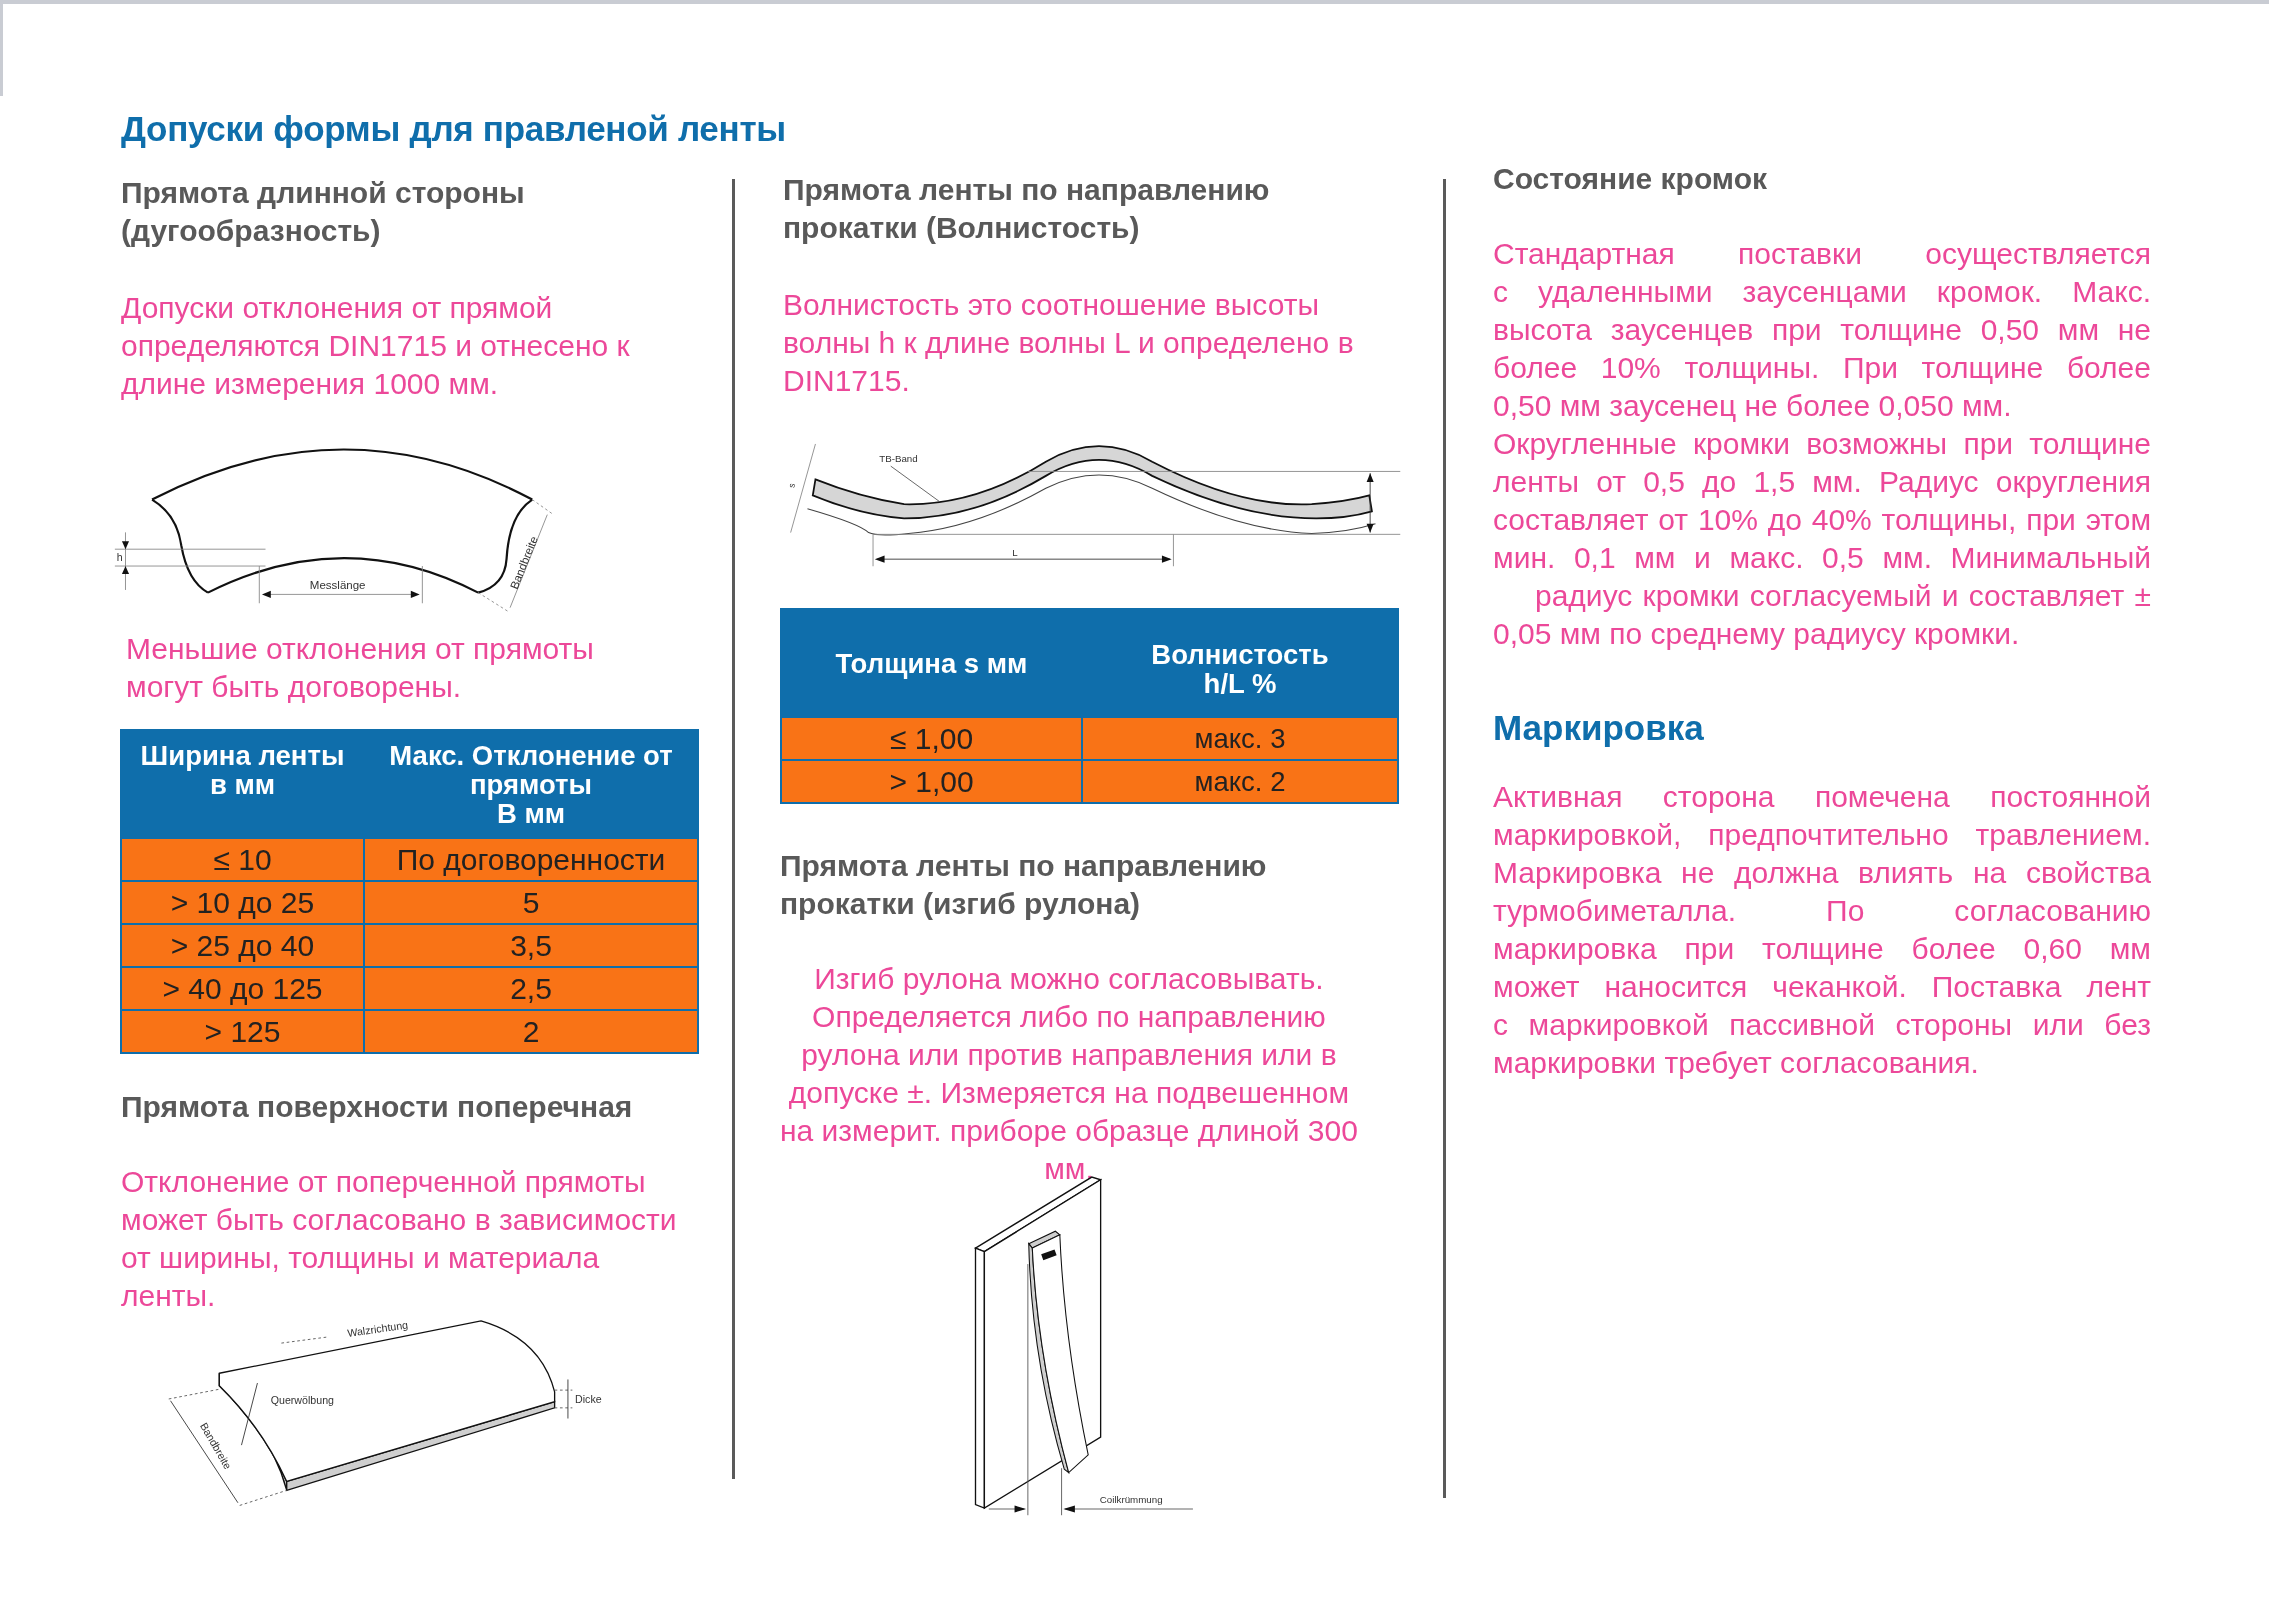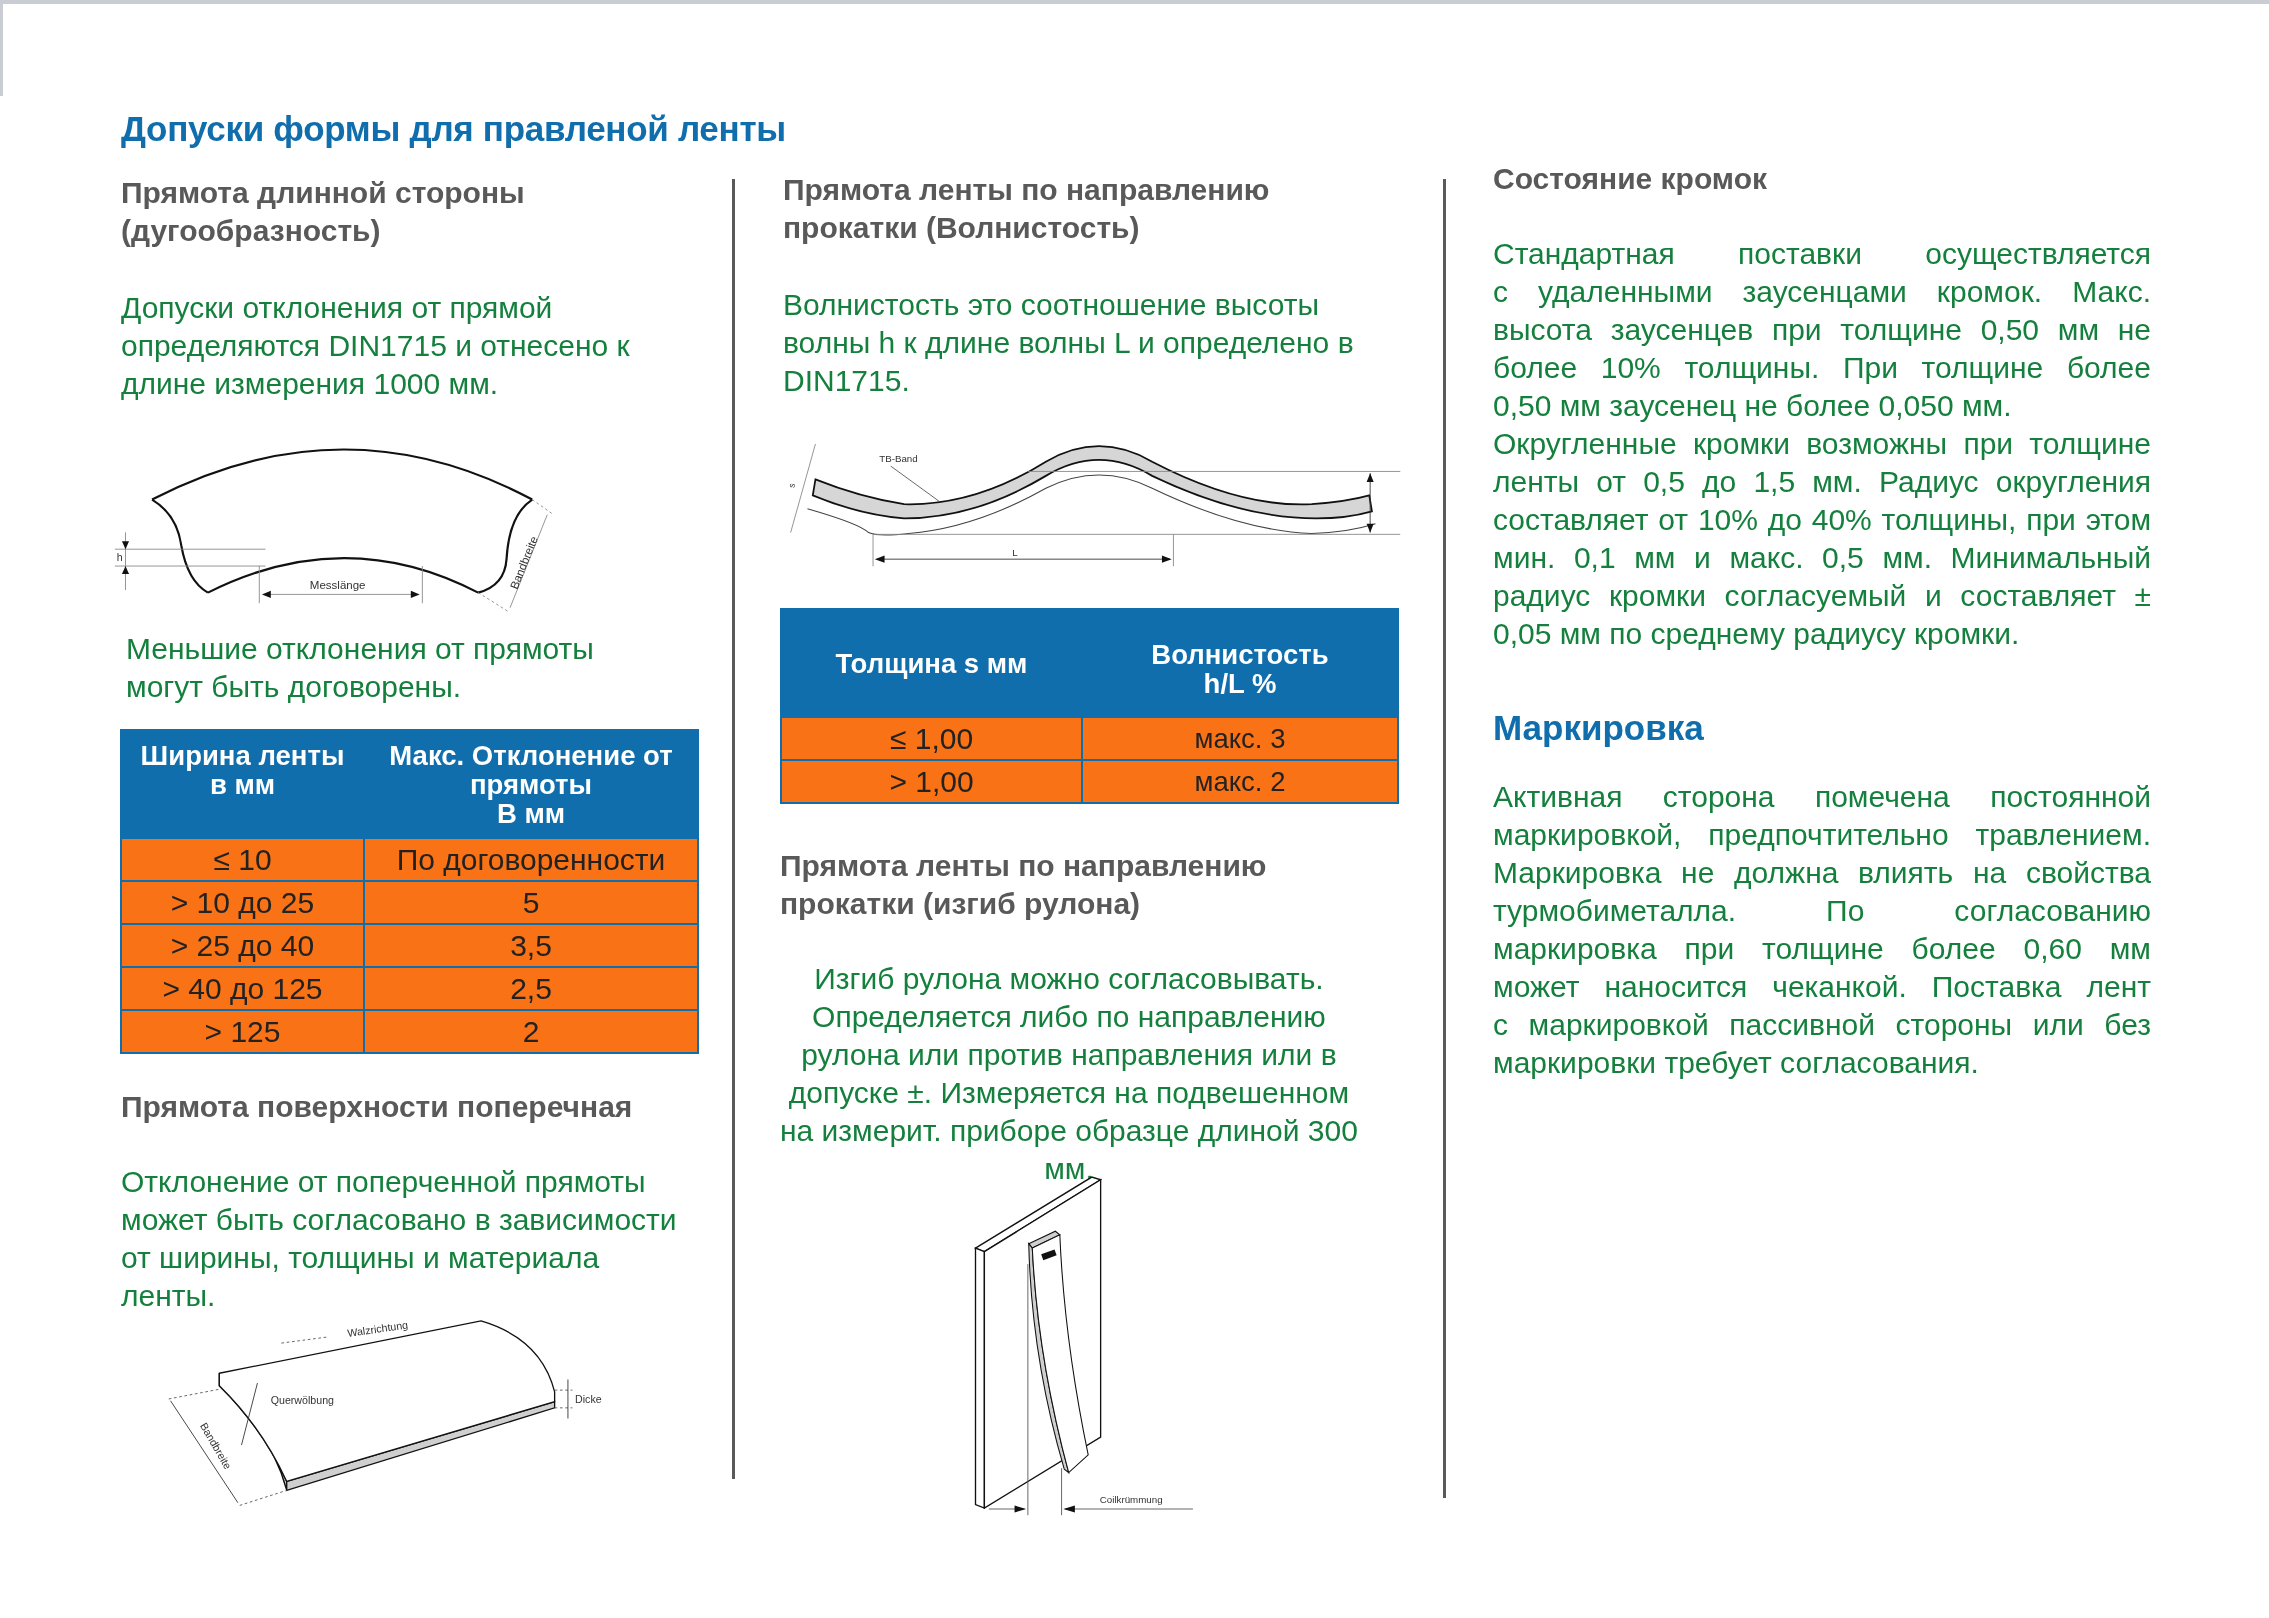--- a/index.html
+++ b/index.html
@@ -2,21 +2,21 @@
 <html style="font-size:14px"><head>
 <meta charset="utf-8">
 <style>
   html, body { margin:0; padding:0; background:#ffffff; }
   body { width:2270px; height:1618px; position:relative; overflow:hidden; font-family:"Liberation Sans", sans-serif; color:#595959; }
   .topline { position:absolute; left:0; top:0; width:2270px; height:3.5px; background:#c9ccd3; }
   .leftline { position:absolute; left:0; top:3.5px; width:2.7px; height:92px; background:#c9ccd3; }
   .abs { position:absolute; }
   .main-title { left:121px; top:109px; font-size:35px; font-weight:bold; color:#0f6eab; letter-spacing:-0.3px; }
   .h2 { font-size:30px; font-weight:bold; color:#595959; line-height:38px; }
-  .p { font-size:30px; line-height:38px; color:#15803d; }
+  .p { font-size:30px; line-height:38px; color:#ec4899; }
   .divider { position:absolute; width:2.7px; background:#5a5a5a; }
   table.t { position:absolute; border-collapse:collapse; font-family:"Liberation Sans", sans-serif; }
   table.t th { background:#0f6eab; color:#ffffff; font-weight:bold; font-size:27.5px; line-height:29px; text-align:center; vertical-align:middle; border:2.7px solid #0f6eab; }
   table.t td { background:#f97316; color:#222; font-size:30px; text-align:center; border:2.7px solid #0f6eab; padding:0; }
   .blue-title { font-size:35px; font-weight:bold; color:#0f6eab; }
   svg text { font-family:"Liberation Sans", sans-serif; fill:#333; }
 </style>
 </head>
 <body>
 
@@ -240,21 +240,21 @@
 <div class="abs p" id="edge-para" style="left:1493px; top:235px; width:658px;">
   <div class="jl" style="text-align: justify; text-align-last: justify;">Стандартная поставки осуществляется</div>
   <div class="jl" style="text-align: justify; text-align-last: justify;">с удаленными заусенцами кромок. Макс.</div>
   <div class="jl" style="text-align: justify; text-align-last: justify;">высота заусенцев при толщине 0,50 мм не</div>
   <div class="jl" style="text-align: justify; text-align-last: justify;">более 10% толщины. При толщине более</div>
   <div class="jl">0,50 мм заусенец не более 0,050 мм.</div>
   <div class="jl" style="text-align: justify; text-align-last: justify;">Округленные кромки возможны при толщине</div>
   <div class="jl" style="text-align: justify; text-align-last: justify;">ленты от 0,5 до 1,5 мм. Радиус округления</div>
   <div class="jl" style="text-align: justify; text-align-last: justify;">составляет от 10% до 40% толщины, при этом</div>
   <div class="jl" style="text-align: justify; text-align-last: justify;">мин. 0,1 мм и макс. 0,5 мм. Минимальный</div>
-  <div class="jl" style="text-align: justify; text-align-last: justify;">радиус кромки согласуемый и составляет ±</div>
+  <div class="jl" style="text-align: justify; text-align-last: justify; margin-left: 42px;">радиус кромки согласуемый и составляет ±</div>
   <div class="jl">0,05 мм по среднему радиусу кромки.</div>
 </div>
 
 <div class="abs blue-title" style="left:1493px; top:708px;text-align:center;">Маркировка</div>
 
 <div class="abs p" id="mark-para" style="left:1493px; top:778px; width:658px;">
   <div class="jl" style="text-align: justify; text-align-last: justify;">Активная сторона помечена постоянной</div>
   <div class="jl" style="text-align: justify; text-align-last: justify;">маркировкой, предпочтительно травлением.</div>
   <div class="jl" style="text-align: justify; text-align-last: justify;">Маркировка не должна влиять на свойства</div>
   <div class="jl" style="text-align: justify; text-align-last: justify;">турмобиметалла. По согласованию</div>

